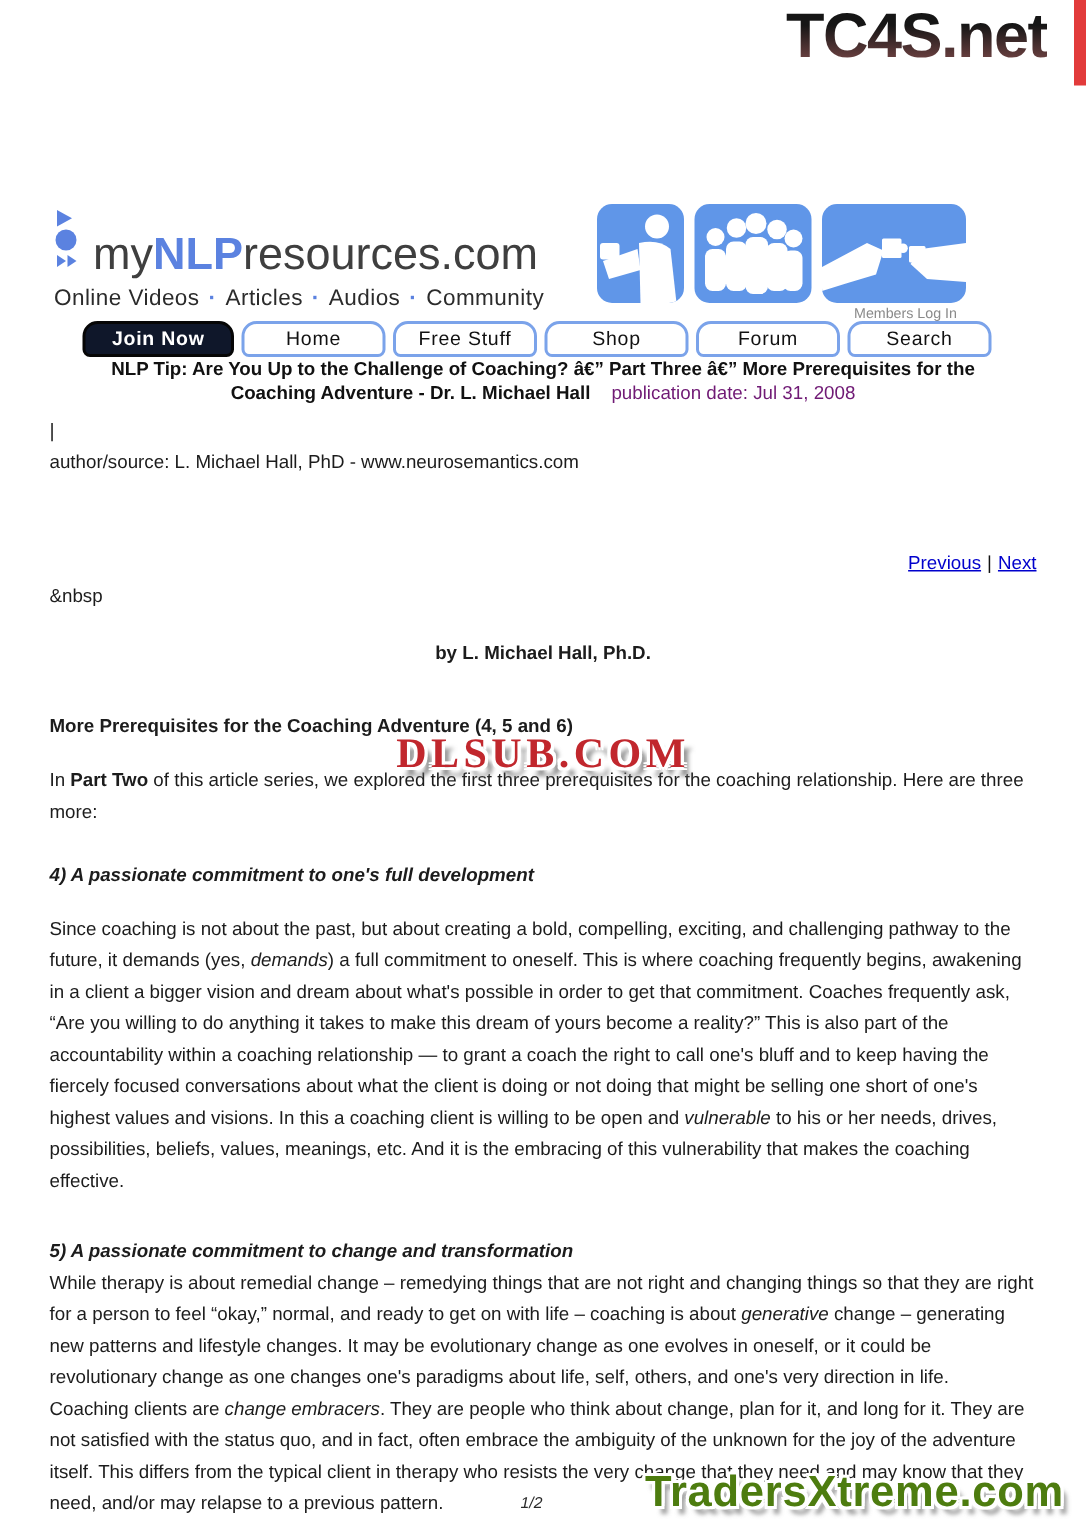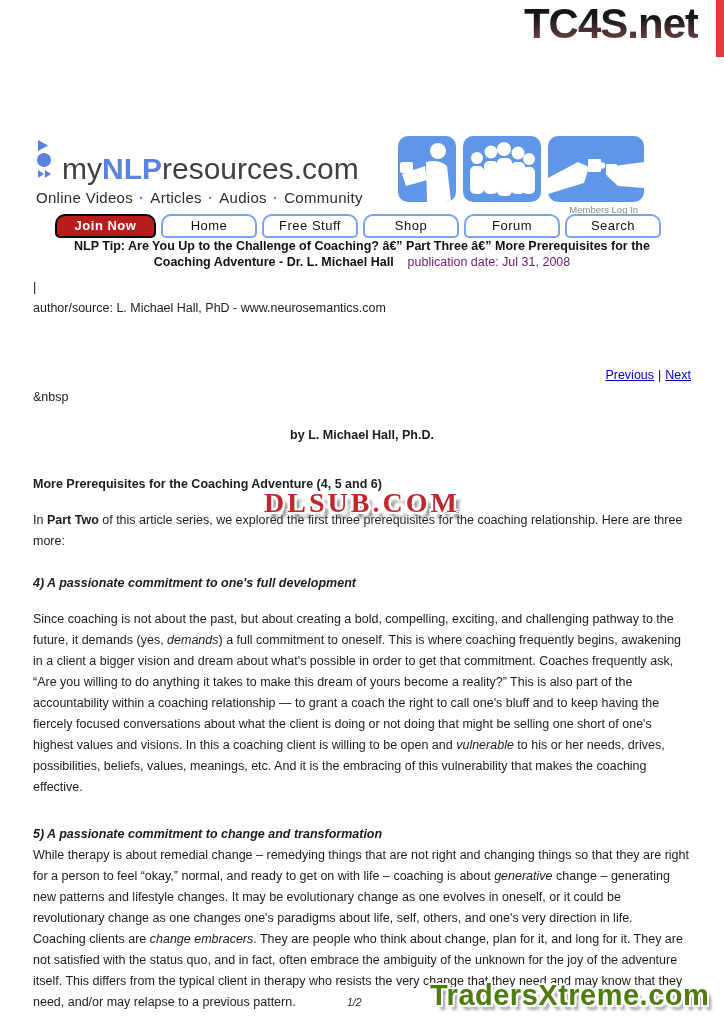--- a/index.html
+++ b/index.html
@@ -25,21 +25,21 @@
   .header-images{position:absolute;left:398px;top:136px;display:flex;gap:7px;}
   .img-box{background:#6096e8;border-radius:10px;overflow:hidden;height:66px;}
   .members{position:absolute;top:204px;left:552px;width:86px;text-align:right;
            font-size:9.5px;color:#8a8a8a;cursor:pointer;}
 
   
   .nav{position:absolute;left:55px;top:214px;display:flex;gap:5px;z-index:2;}
   .tab{width:92px;height:20px;background:#fff;border:2px solid #7ba3ea;
        border-radius:10px 10px 5px 5px;text-align:center;font-size:13px;line-height:20px;
        color:#111;letter-spacing:0.5px;cursor:pointer;}
-  .tab.join{width:97px;background:#b91c1c;border-color:#060606;color:#fff;font-weight:bold;}
+  .tab.join{width:97px;background:#0f172a;border-color:#060606;color:#fff;font-weight:bold;}
 
   
   .article{position:absolute;left:33px;top:238px;width:658px;font-size:12.5px;line-height:21px;}
   .b{font-weight:bold;}
   .title{text-align:center;font-weight:bold;font-size:12.5px;line-height:16px;color:#111;}
   .title .pub{font-weight:normal;margin-left:14px;color:#701a75;}
   .pipe{margin-top:6px;font-size:13px;}
   .author{margin-top:1px;}
   .prevnext{margin-top:46px;text-align:right;}
   .prevnext a{color:#0000cc;text-decoration:underline;cursor:pointer;}

